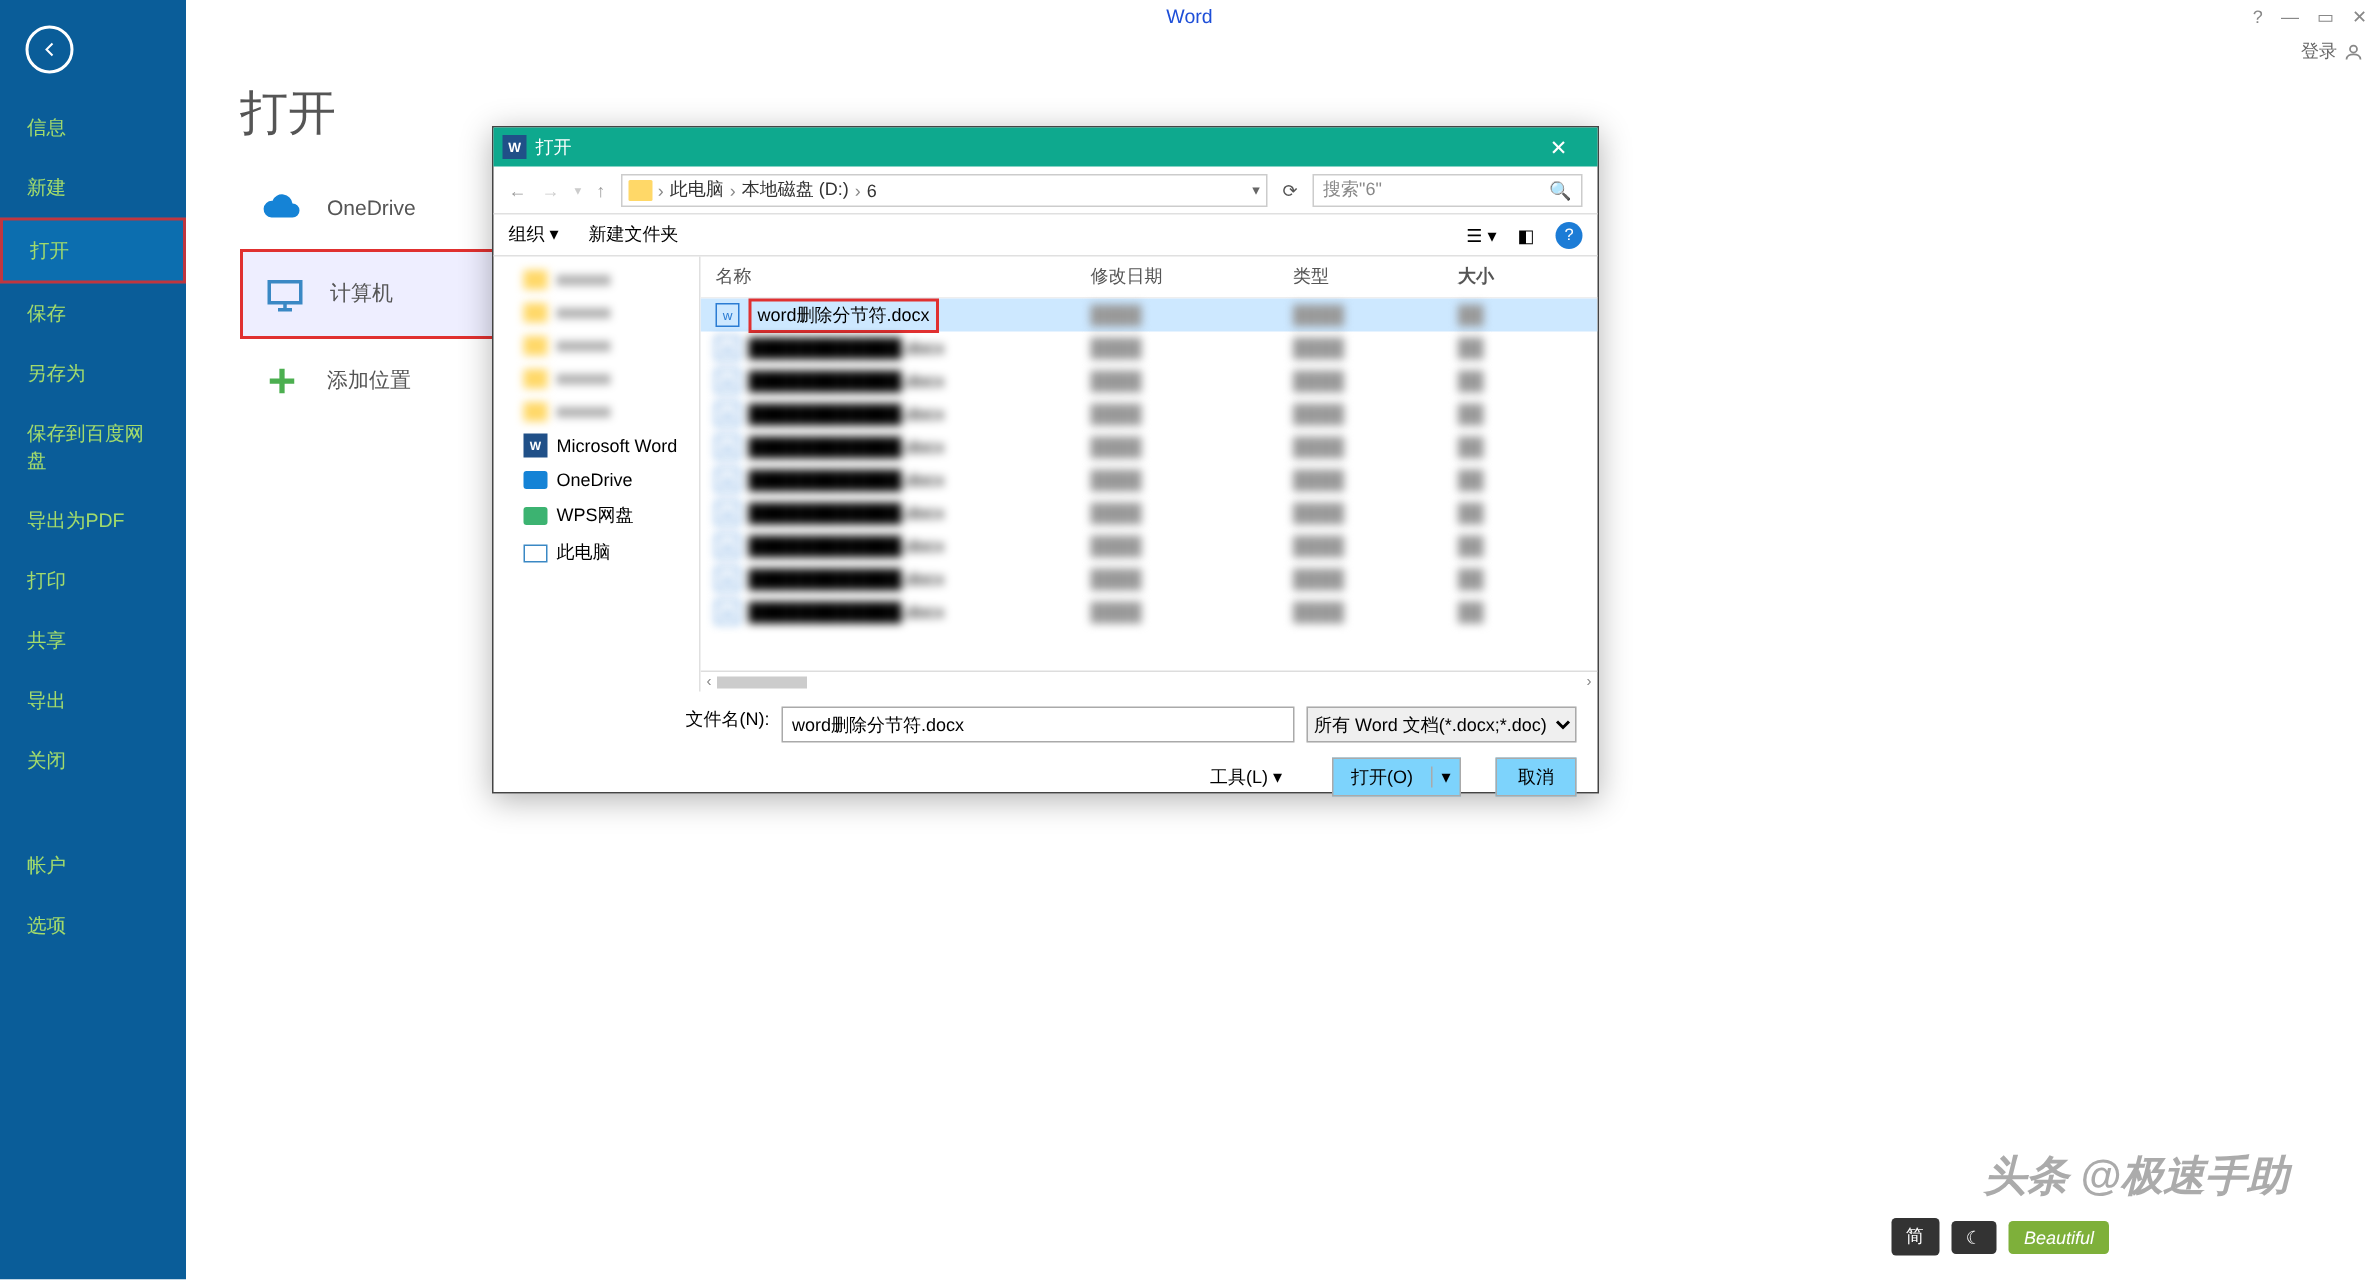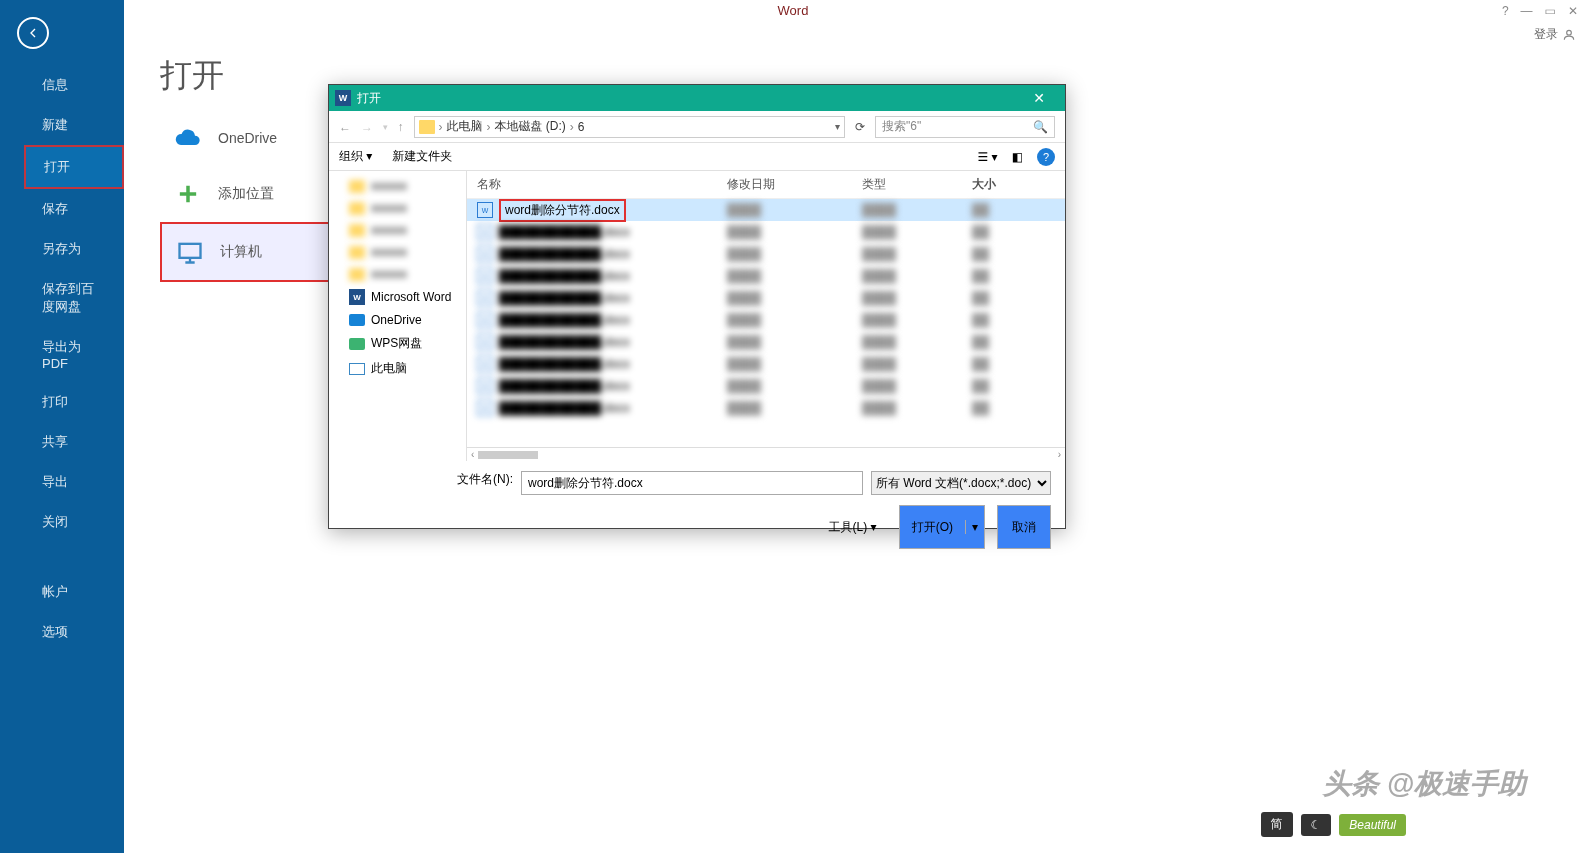--- a/index.html
+++ b/index.html
@@ -1,24 +1,24 @@
 <!DOCTYPE html>
 <html><head>
 <meta charset="utf-8">
 <style>
 * { margin:0; padding:0; box-sizing:border-box; font-family:"Microsoft YaHei",Arial,sans-serif; }
 body { width:1586px; height:853px; background:#fff; overflow:hidden; position:relative; }
 .top-bar { position:absolute; top:0; left:0; right:0; height:20px; display:flex; align-items:center; justify-content:center; }
-.app-title { font-size:13px; color:#7f1d1d; }
+.app-title { font-size:13px; color:#1d4ed8; }
 .win-ctrl { position:absolute; right:8px; top:4px; display:flex; gap:12px; color:#888; font-size:12px; }
 .login { position:absolute; right:10px; top:26px; font-size:12px; color:#666; display:flex; align-items:center; gap:4px;}
 .back-circle { position:absolute; left:17px; top:17px; width:32px; height:32px; border:2px solid #fff; border-radius:50%; display:flex; align-items:center; justify-content:center; cursor:pointer; }
 .back-circle svg{width:16px;height:16px;}
 .sidebar { position:absolute; left:0; top:0; width:124px; height:100%; background:#0a5d99; padding-top:65px; }
-.side-item { color:#ffffff; font-size:13px; padding:11px 18px; cursor:pointer; opacity:0.85;margin-left:24px; }
+.side-item { color:#bef264; font-size:13px; padding:11px 18px; cursor:pointer; opacity:0.85; }
 .side-item.active { background:#0d72b3; }
 .red-box { border:2px solid #e03030; }
 .page-title { position:absolute; left:160px; top:54px; font-size:32px; color:#555; }
 .locations { position:absolute; left:160px; top:110px; width:260px; }
 .loc { display:flex; align-items:center; gap:16px; padding:14px 14px; cursor:pointer; font-size:14px; color:#555; }
 .loc svg, .loc .ic { width:28px; height:28px; flex-shrink:0; }
 .dialog { position:absolute; left:328px; top:84px; width:738px; height:445px; background:#fff; border:1px solid #444; box-shadow:0 4px 20px rgba(0,0,0,0.3); }
 .dlg-title { height:26px; background:#0ea98e; display:flex; align-items:center; font-size:12px; color:#fff; padding:0 6px; }
 .dlg-title .wic{width:16px;height:16px;background:#205088;color:#fff;display:inline-flex;align-items:center;justify-content:center;font-size:9px;font-weight:bold;margin-right:6px;}
 .dlg-close { margin-left:auto; width:40px; text-align:center; color:#fff; cursor:pointer; font-size:14px; }
@@ -57,23 +57,23 @@
 .frow .c3{width:110px;filter:blur(3px);color:#999;}
 .frow .c4{flex:1;filter:blur(3px);color:#999;}
 .frow.bl .c1{filter:blur(3px);}
 .hscroll{position:absolute;bottom:0;left:0;right:0;height:14px;border-top:1px solid #ddd;display:flex;align-items:center;font-size:10px;color:#888;padding:0 4px;}
 .hscroll .thumb{width:60px;height:8px;background:#ccc;margin-left:4px;}
 .dlg-bot{padding:10px 14px;}
 .fn-row{display:flex;align-items:flex-start;gap:8px;font-size:12px;margin-bottom:10px;}
 .fn-row label{text-align:right;width:170px;}
 .fn-row input{flex:1;height:24px;border:1px solid #aaa;padding:0 6px;font-size:12px;}
 .fn-row select{width:180px;height:24px;border:1px solid #aaa;font-size:12px;}
-.btn-row{display:flex;justify-content:flex-end;align-items:center;gap:12px;font-size:12px;}
+.btn-row{display:flex;justify-content:flex-end;align-items:center;gap:23px;font-size:12px;}
 .btn-row .tools{margin-right:10px;}
-.btn{border:1px solid #aaa;background:#3b82f6;height:44px;padding:0 14px;font-size:12px;cursor:pointer;display:flex;align-items:center;justify-content:center;}
+.btn{border:1px solid #aaa;background:#7dd3fc;height:26px;padding:0 14px;font-size:12px;cursor:pointer;display:flex;align-items:center;justify-content:center;}
 .btn.split{padding:0;}
 .btn.split span{padding:0 12px;}
 .btn.split .dd{border-left:1px solid #aaa;padding:0 6px;}
 .watermark{position:absolute;right:60px;bottom:50px;font-size:28px;font-weight:bold;color:#888;opacity:0.7;font-style:italic;}
 .bot-bar{position:absolute;bottom:16px;right:180px;display:flex;gap:8px;align-items:center;font-size:12px;}
 .bot-bar .b{background:#333;color:#fff;padding:4px 10px;border-radius:3px;}
 .bot-bar .g{background:#7eb03a;color:#fff;padding:4px 10px;border-radius:3px;font-style:italic;text-align:right;}
 </style>
 </head>
 <body>
@@ -123,32 +123,32 @@
 
 <div class="page-title">打开</div>
 
 <div class="locations" id="loc-list">
     <div class="loc">
       <span class="ic"><svg viewBox="0 0 24 24" fill="#1583d6">
           <path d="M6 18h12a4 4 0 000-8 6 6 0 00-11.5-1.5A4.5 4.5 0 006 18z"></path>
         </svg></span>
       <span>OneDrive</span>
     </div>
-    <div class="loc">
-      <span class="ic"><svg viewBox="0 0 24 24" fill="none" stroke="#4caf50" stroke-width="3">
-          <path d="M12 5v14M5 12h14"></path>
-        </svg></span>
-      <span>添加位置</span>
-    </div>
     <div class="loc red-box" style="background: rgb(238, 238, 255);">
       <span class="ic"><svg viewBox="0 0 24 24" fill="none" stroke="#3a88c4" stroke-width="2">
           <rect x="3" y="5" width="18" height="12"></rect>
           <path d="M8 21h8M12 17v4"></path>
         </svg></span>
       <span>计算机</span>
+    </div>
+    <div class="loc">
+      <span class="ic"><svg viewBox="0 0 24 24" fill="none" stroke="#4caf50" stroke-width="3">
+          <path d="M12 5v14M5 12h14"></path>
+        </svg></span>
+      <span>添加位置</span>
     </div>
   </div>
 
 <div class="dialog">
   <div class="dlg-title">
     <span class="wic">W</span>
     <span>打开</span>
     <span class="dlg-close">✕</span>
   </div>
   <div class="dlg-nav">

